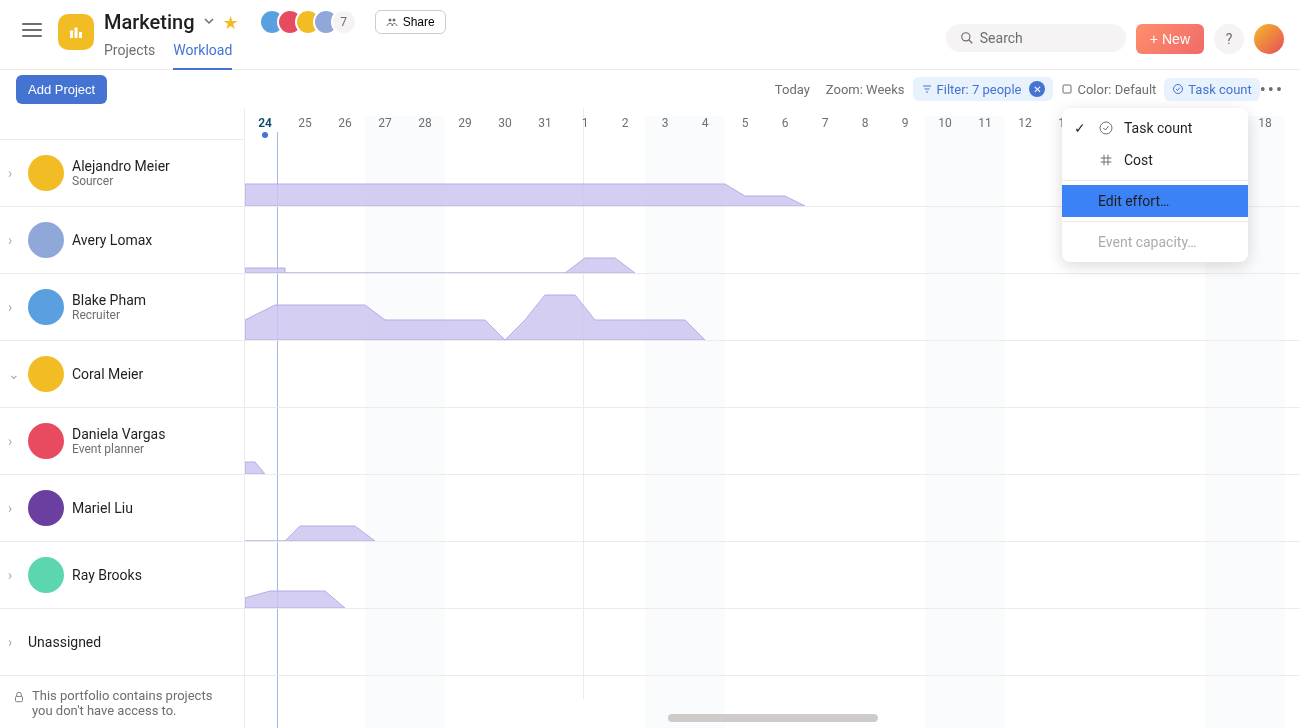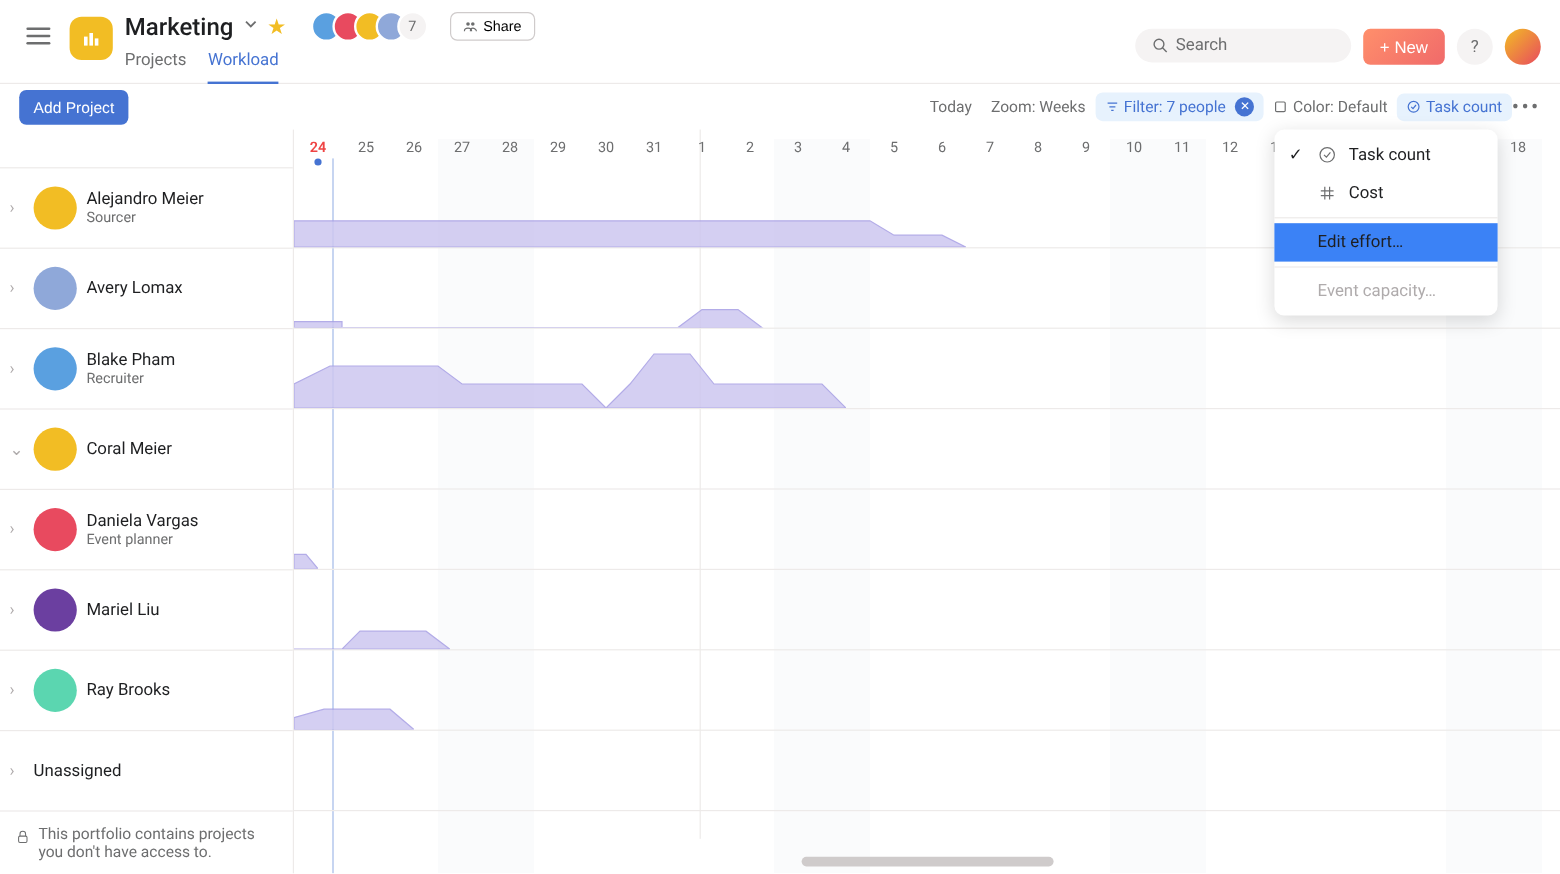--- a/index.html
+++ b/index.html
@@ -60,21 +60,21 @@
 .person-name { font-size: 14px; }
 .person-role { font-size: 12px; color: #6d6e6f; }
 .footer-note { padding: 12px; font-size: 13px; color: #6d6e6f; display: flex; gap: 6px; }
 
 .timeline { flex: 1; position: relative; overflow: hidden; }
 .month-row { height: 8px; display: flex; font-size: 13px; color: #6d6e6f; position: relative; }
 .month-label { position: absolute; top: -29px; }
 .month-aug { left: 338px; border-left: 1px solid #edeae9; height: 620px; padding-left: 8px; }
 .date-row { height: 24px; display: flex; position: relative; }
 .date-cell { width: 40px; text-align: center; font-size: 12px; color: #6d6e6f; flex-shrink: 0; }
-.date-cell.today { color: #ef4444; font-weight: 600; }
+.date-cell.today { color: #0c4a6e; font-weight: 600; }
 .date-cell.weekend { background: #fafbfc; }
 .today-dot { width: 6px; height: 6px; background: #4573d2; border-radius: 50%; margin: 2px auto 0; }
 .today-line { position: absolute; left: 32px; top: 24px; width: 1px; height: 596px; background: #4573d2; opacity: .5; }
 .grid { position: absolute; top: 24px; left: 0; right: 0; bottom: 0; display: flex; }
 .grid-col { width: 40px; flex-shrink: 0; }
 .grid-col.weekend { background: #fafbfc; }
 .workload-row { height: 67px; border-bottom: 1px solid #edeae9; position: relative; }
 .workload-shape { position: absolute; bottom: 0; fill: #cdc7f0; stroke: #a69ee4; stroke-width: 1; opacity: .85; }
 
 .hscroll { position: absolute; bottom: 6px; left: 50%; transform: translateX(-50%); width: 210px; height: 8px; background: #cfcbcb; border-radius: 4px; }

